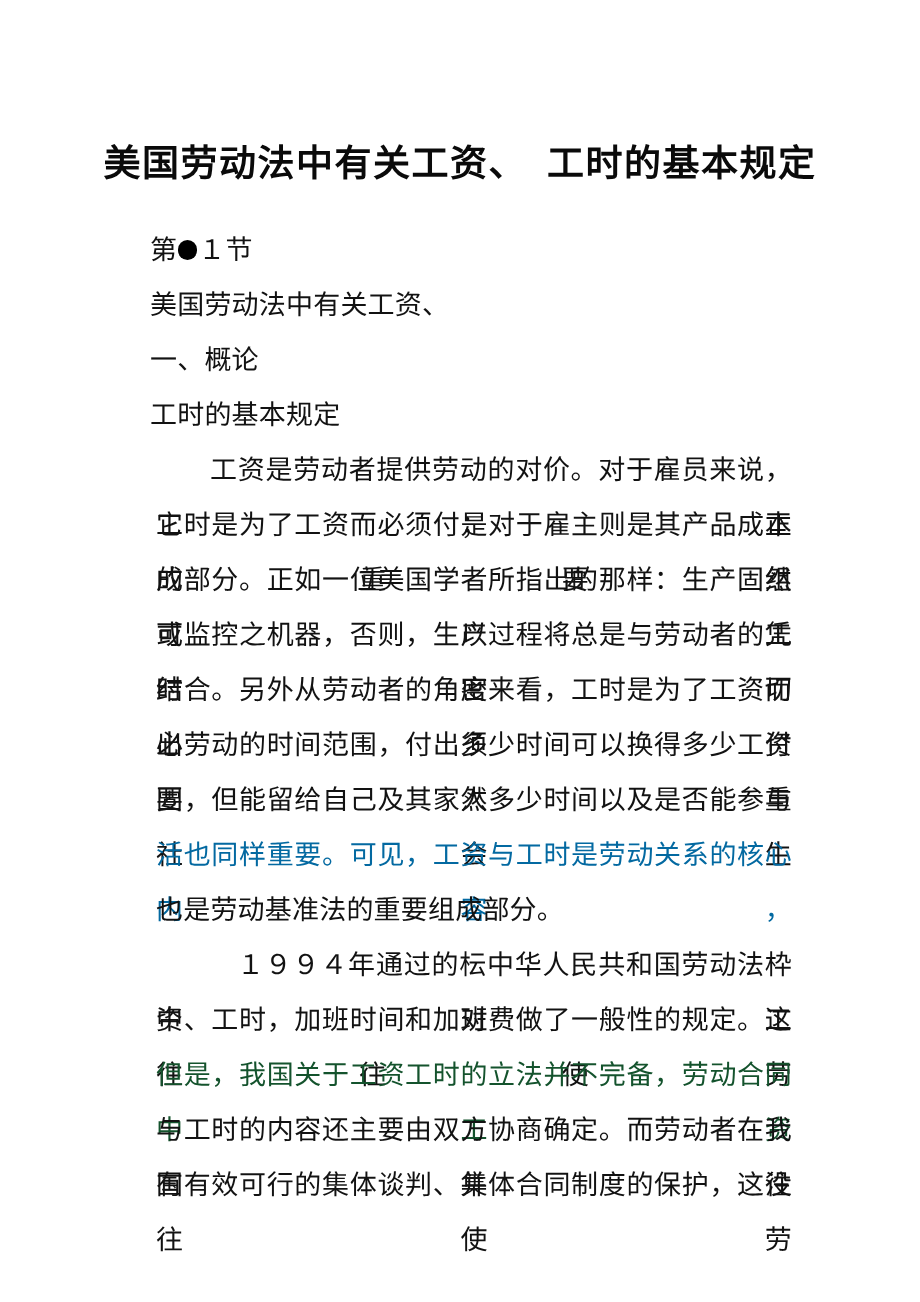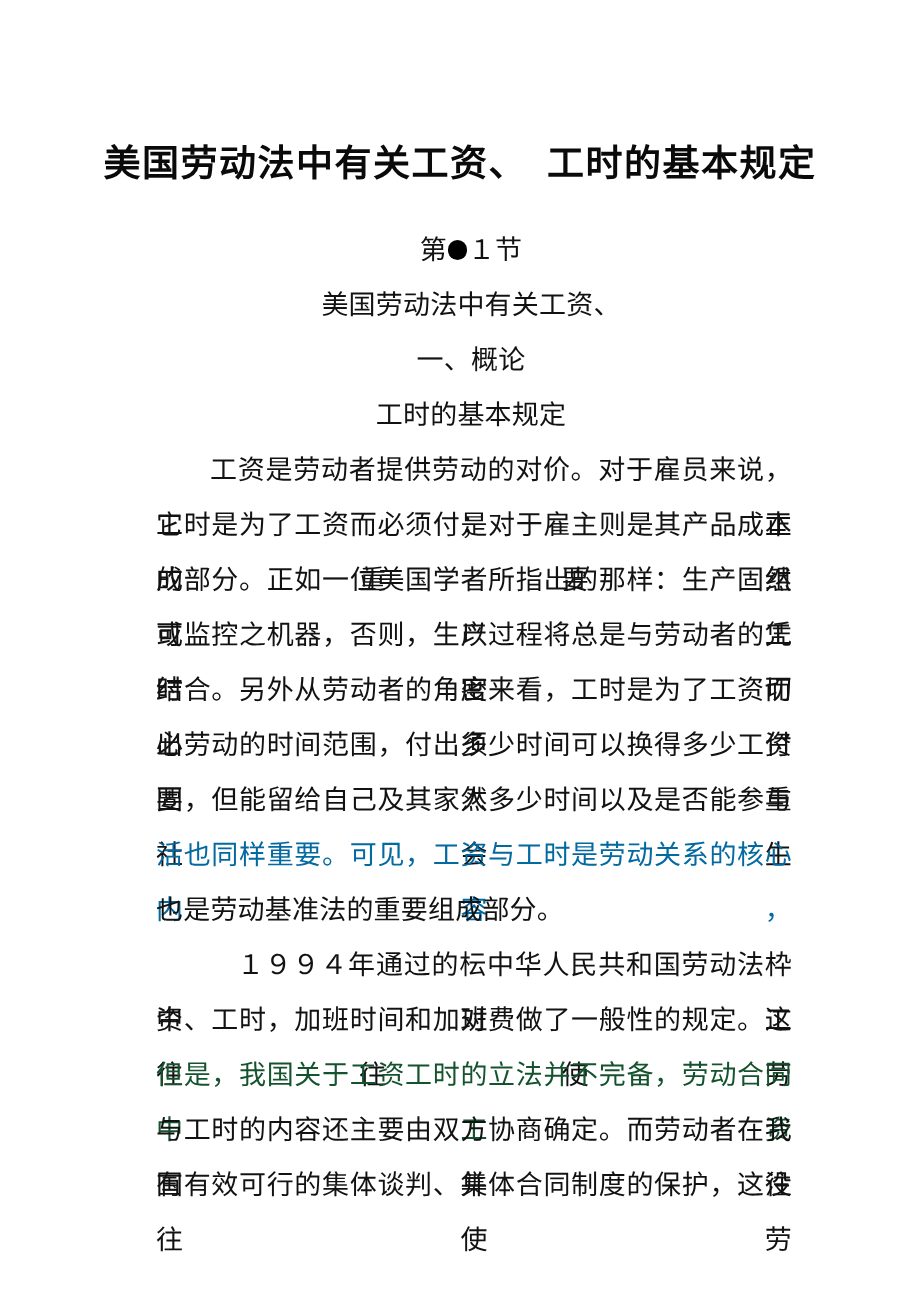--- a/index.html
+++ b/index.html
@@ -50,21 +50,20 @@
     width: 664px;
   }
 
   .line {
     font-size: 27px;
     line-height: 55px;
     height: 55px;
     color: #121212;
     white-space: pre;
     letter-spacing: 0.2px;
-    text-align: center;
   }
 
   
   .line.sub {
     padding-left: 22px;
   }
 
   
   .line.just {
     white-space: normal;

